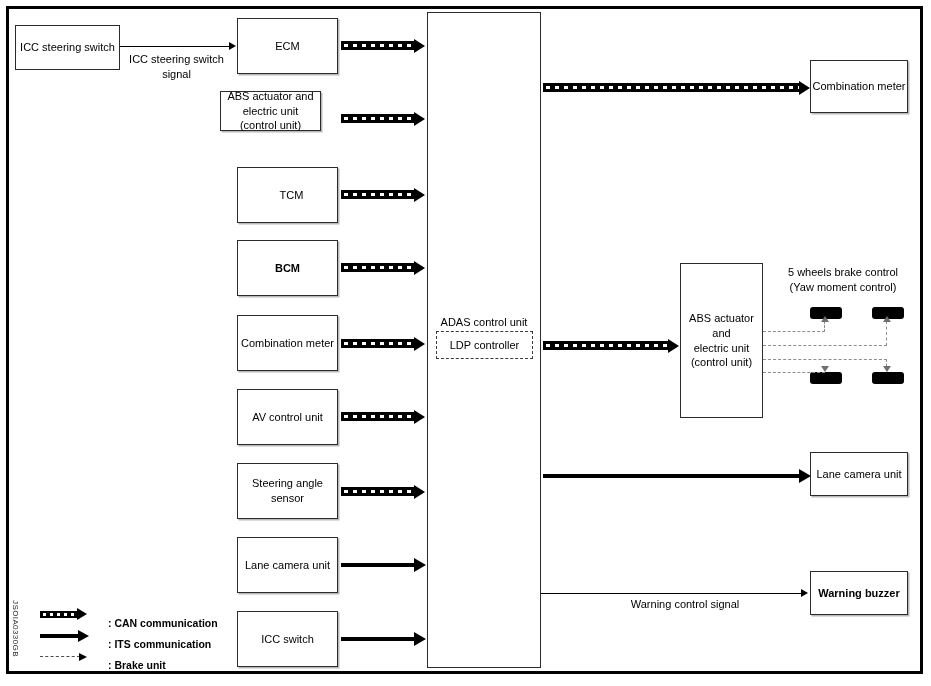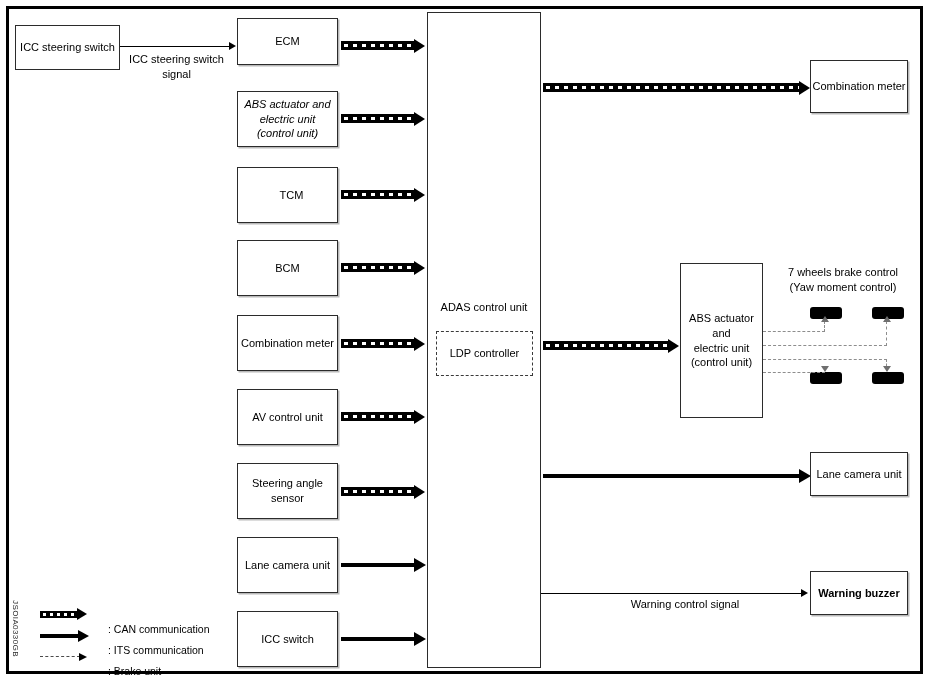--- a/index.html
+++ b/index.html
@@ -37,21 +37,21 @@
     border-right:4px solid transparent;}
   .brake-head.down{border-top:6px solid #6f6f6f;}
   .brake-head.up{border-bottom:6px solid #6f6f6f;}
 
   .wheel{position:absolute;background:#000;border-radius:3px;}
 
   
   #legend{position:absolute;left:36px;top:604px;font-size:10.5px;}
   .lg-row{position:relative;height:21px;}
   .lg-art{position:absolute;left:0;top:0;width:62px;height:21px;}
-  .lg-txt{position:absolute;left:72px;top:19px;white-space:nowrap;}
+  .lg-txt{position:absolute;left:72px;top:13px;white-space:nowrap;font-weight:bold;}
 
   .lg-can{position:absolute;left:4px;top:7px;width:38px;height:7px;background:#000;}
   .lg-can::before{content:"";position:absolute;left:3px;right:0;top:2px;height:3px;
     background:repeating-linear-gradient(to right,#fff 0 3px,#000 3px 7px);}
   .lg-can-head{position:absolute;left:41px;top:4px;width:0;height:0;
     border-top:6px solid transparent;border-bottom:6px solid transparent;border-left:10px solid #000;}
 
   .lg-its{position:absolute;left:4px;top:9px;width:40px;height:3.5px;background:#000;}
   .lg-its-head{position:absolute;left:42px;top:4.5px;width:0;height:0;
     border-top:6px solid transparent;border-bottom:6px solid transparent;border-left:11px solid #000;}
@@ -71,32 +71,32 @@
   <div id="frame"></div>
 
   <div class="box" style="left:15px;top:25px;width:105px;height:45px;">
     <span>ICC steering switch</span>
   </div>
   <div class="thin thin-h" style="left:120px;top:46px;width:110px;"></div>
   <div class="thin-head" style="left:229px;top:42px;"></div>
   <div class="label" style="left:124px;top:52px;width:105px;white-space:pre-line;">ICC steering switch
 signal</div>
 
-  <div class="box shadow" style="left:237px;top:18px;width:101px;height:47px;">
+  <div class="box shadow" style="left:237px;top:18px;width:101px;height:56px;">
     <span style="white-space:pre-line;">ECM</span>
   </div>
-  <div class="box shadow" style="left:237px;top:91px;width:101px;height:56px;font-style:italic;">
+  <div class="box shadow" style="left:220px;top:91px;width:101px;height:40px;">
     <span style="white-space:pre-line;">ABS actuator and
 electric unit
 (control unit)</span>
   </div>
   <div class="box shadow" style="left:237px;top:167px;width:101px;height:56px;padding-left:8px;">
     <span style="white-space:pre-line;">TCM</span>
   </div>
-  <div class="box shadow" style="left:237px;top:240px;width:101px;height:56px;">
+  <div class="box shadow" style="left:237px;top:240px;width:101px;height:56px;font-weight:bold;">
     <span style="white-space:pre-line;">BCM</span>
   </div>
   <div class="box shadow" style="left:237px;top:315px;width:101px;height:56px;">
     <span style="white-space:pre-line;">Combination meter</span>
   </div>
   <div class="box shadow" style="left:237px;top:463px;width:101px;height:56px;">
     <span style="white-space:pre-line;">Steering angle
 sensor</span>
   </div>
   <div class="box shadow" style="left:237px;top:389px;width:101px;height:56px;">
@@ -131,41 +131,41 @@
   <div class="can" style="left:341px;top:487px;width:74px;"></div>
   <div class="can-head" style="left:414px;top:484.5px;"></div>
 
   <div class="its" style="left:341px;top:563px;width:76px;"></div>
   <div class="its-head" style="left:414px;top:558px;"></div>
 
   <div class="its" style="left:341px;top:637px;width:76px;"></div>
   <div class="its-head" style="left:414px;top:632px;"></div>
 
   <div class="box" style="left:427px;top:12px;width:114px;height:656px;"></div>
-  <div class="label" style="left:427px;top:300px;width:114px;">ADAS control unit</div>
-  <div class="box dashed" style="left:436px;top:331px;width:97px;height:45px;">
+  <div class="label" style="left:427px;top:315px;width:114px;">ADAS control unit</div>
+  <div class="box dashed" style="left:436px;top:331px;width:97px;height:28px;">
     <span>LDP controller</span>
   </div>
 
   <div class="can" style="left:543px;top:83px;width:257px;"></div>
   <div class="can-head" style="left:799px;top:80.5px;"></div>
   <div class="box shadow" style="left:810px;top:60px;width:98px;height:53px;">
     <span>Combination meter</span>
   </div>
 
   <div class="can" style="left:543px;top:341px;width:126px;"></div>
   <div class="can-head" style="left:668px;top:338.5px;"></div>
   <div class="box" style="left:680px;top:263px;width:83px;height:155px;">
     <span style="white-space:pre-line;">ABS actuator
 and
 electric unit
 (control unit)</span>
   </div>
 
-  <div class="label" style="left:763px;top:265px;width:160px;white-space:pre-line;">7 wheels brake control
+  <div class="label" style="left:763px;top:265px;width:160px;white-space:pre-line;">5 wheels brake control
 (Yaw moment control)</div>
 
   <div class="wheel" style="left:810px;top:307px;width:32px;height:12px;"></div>
   <div class="wheel" style="left:872px;top:307px;width:32px;height:12px;"></div>
   <div class="wheel" style="left:810px;top:372px;width:32px;height:12px;"></div>
   <div class="wheel" style="left:872px;top:372px;width:32px;height:12px;"></div>
 
   <div class="brake-h" style="left:763px;top:331px;width:62px;"></div>
   <div class="brake-v" style="left:824px;top:321px;height:11px;"></div>
   <div class="brake-head up" style="left:821px;top:316px;"></div>

